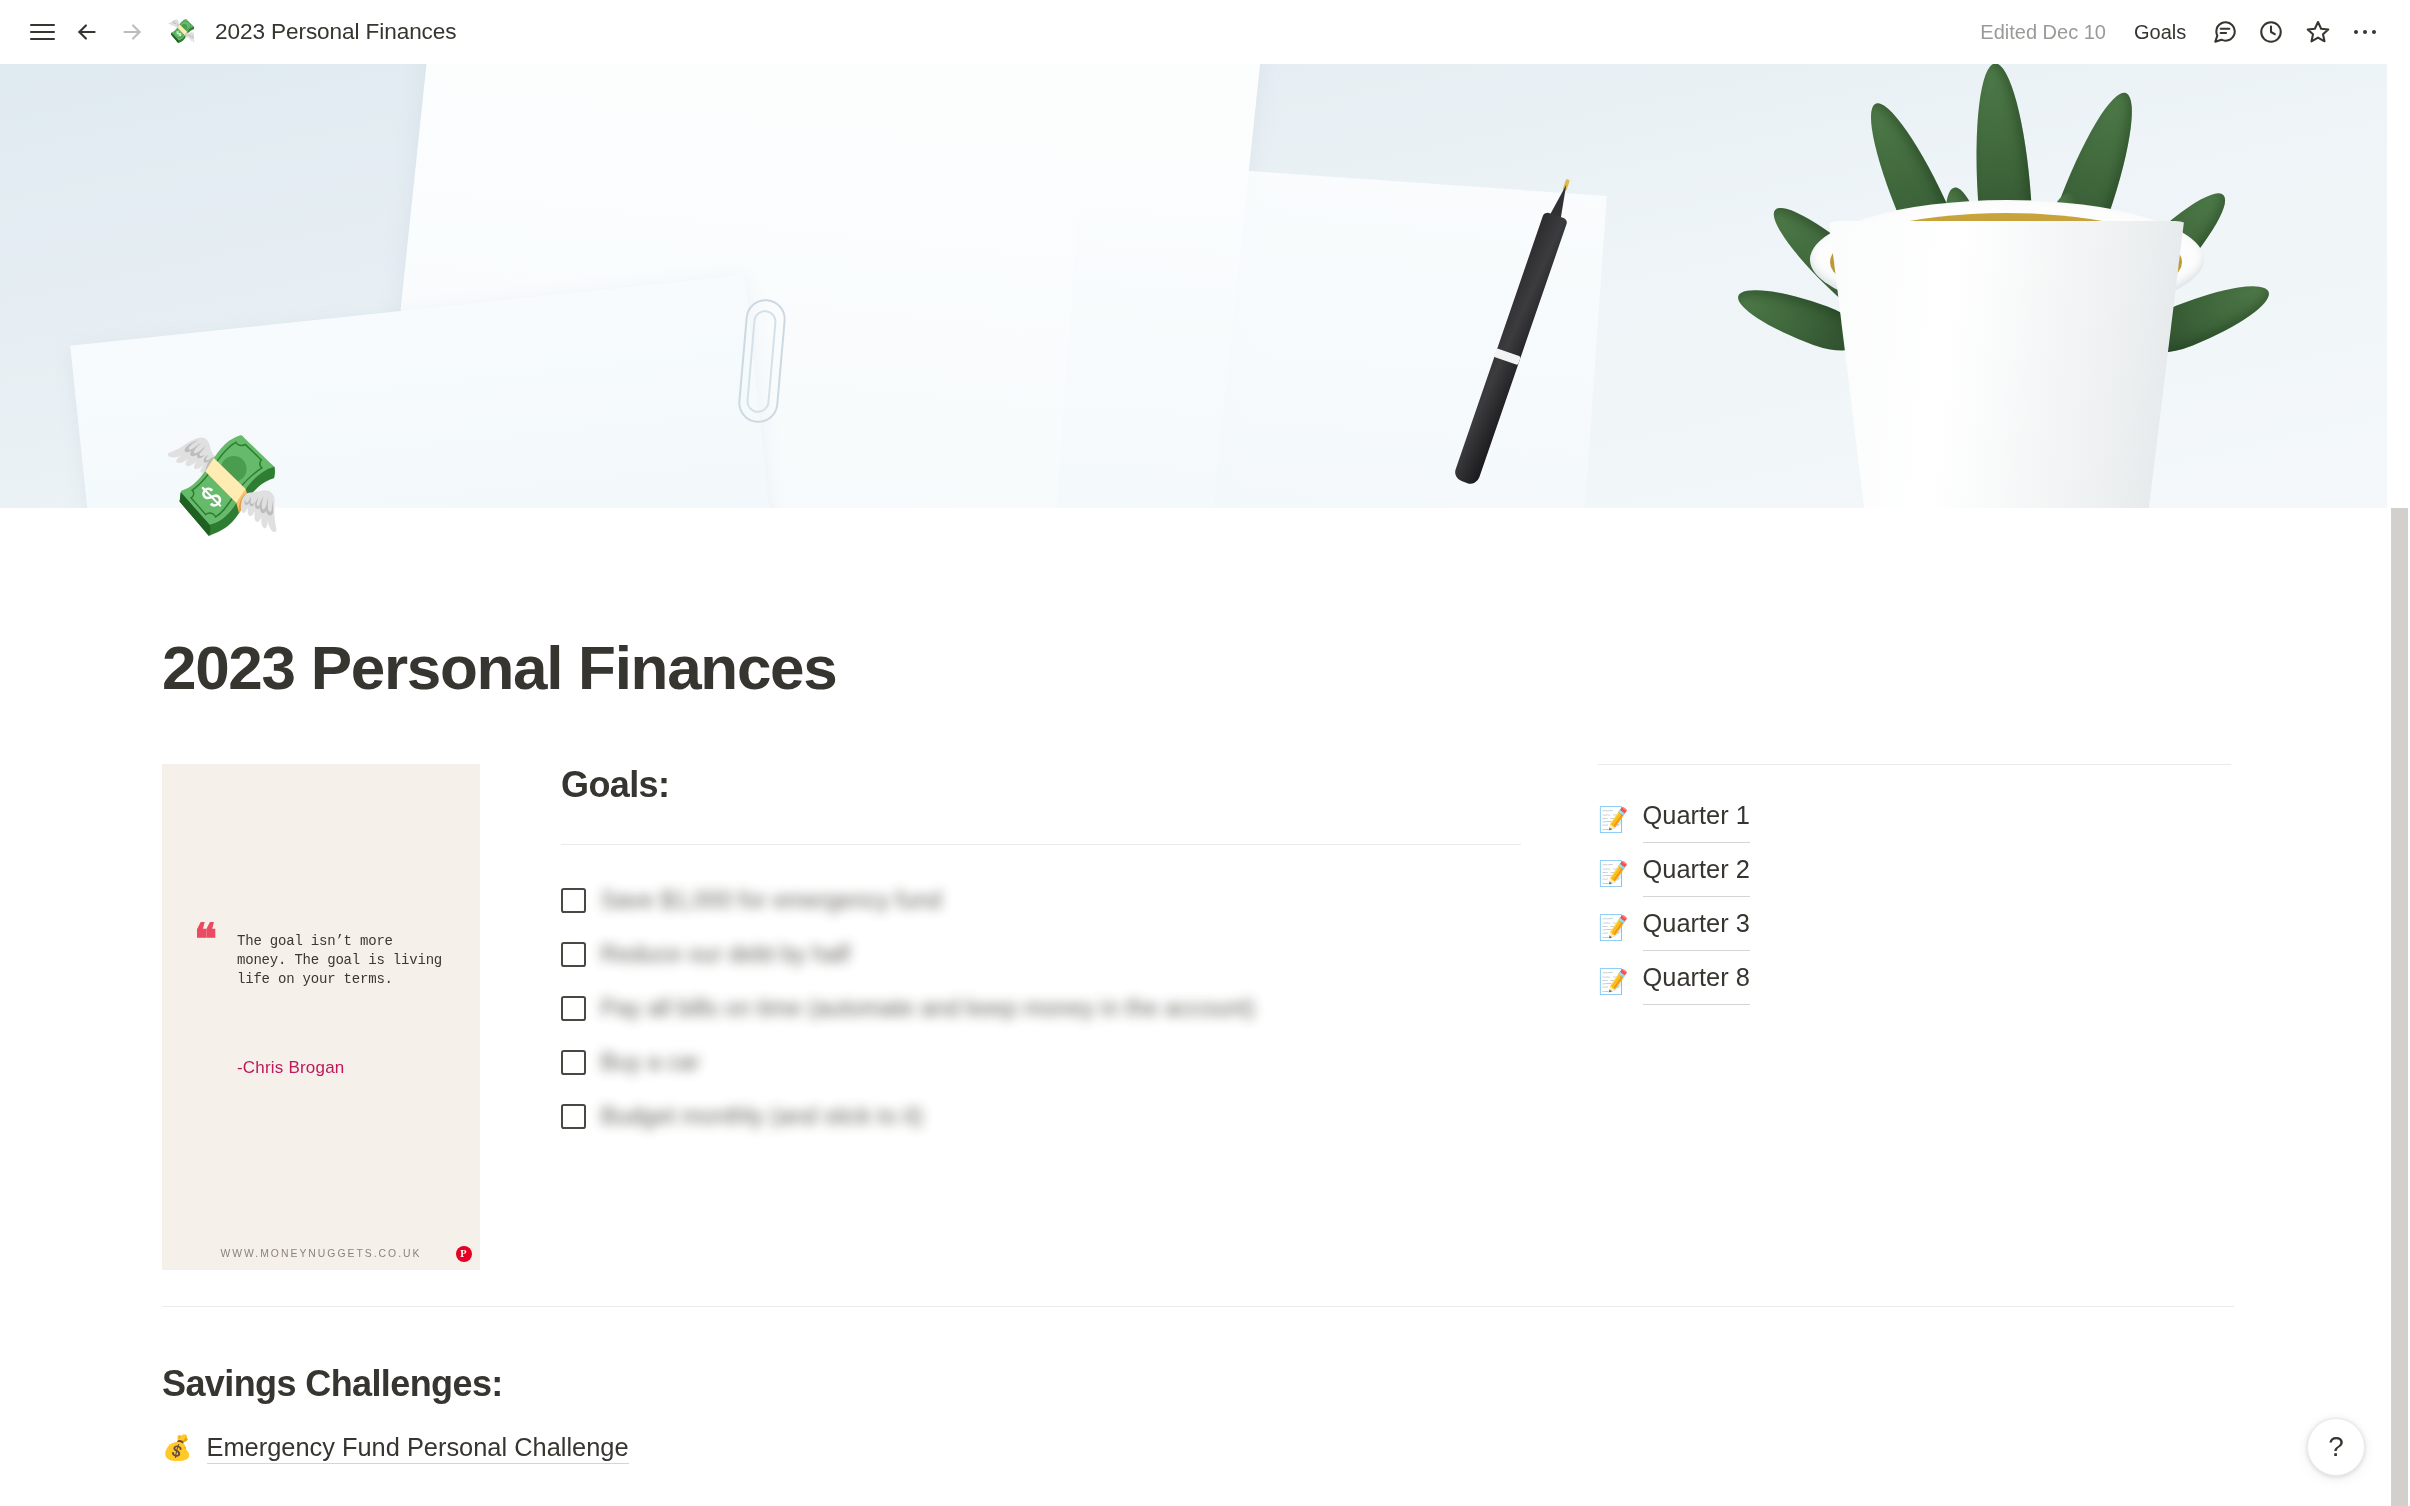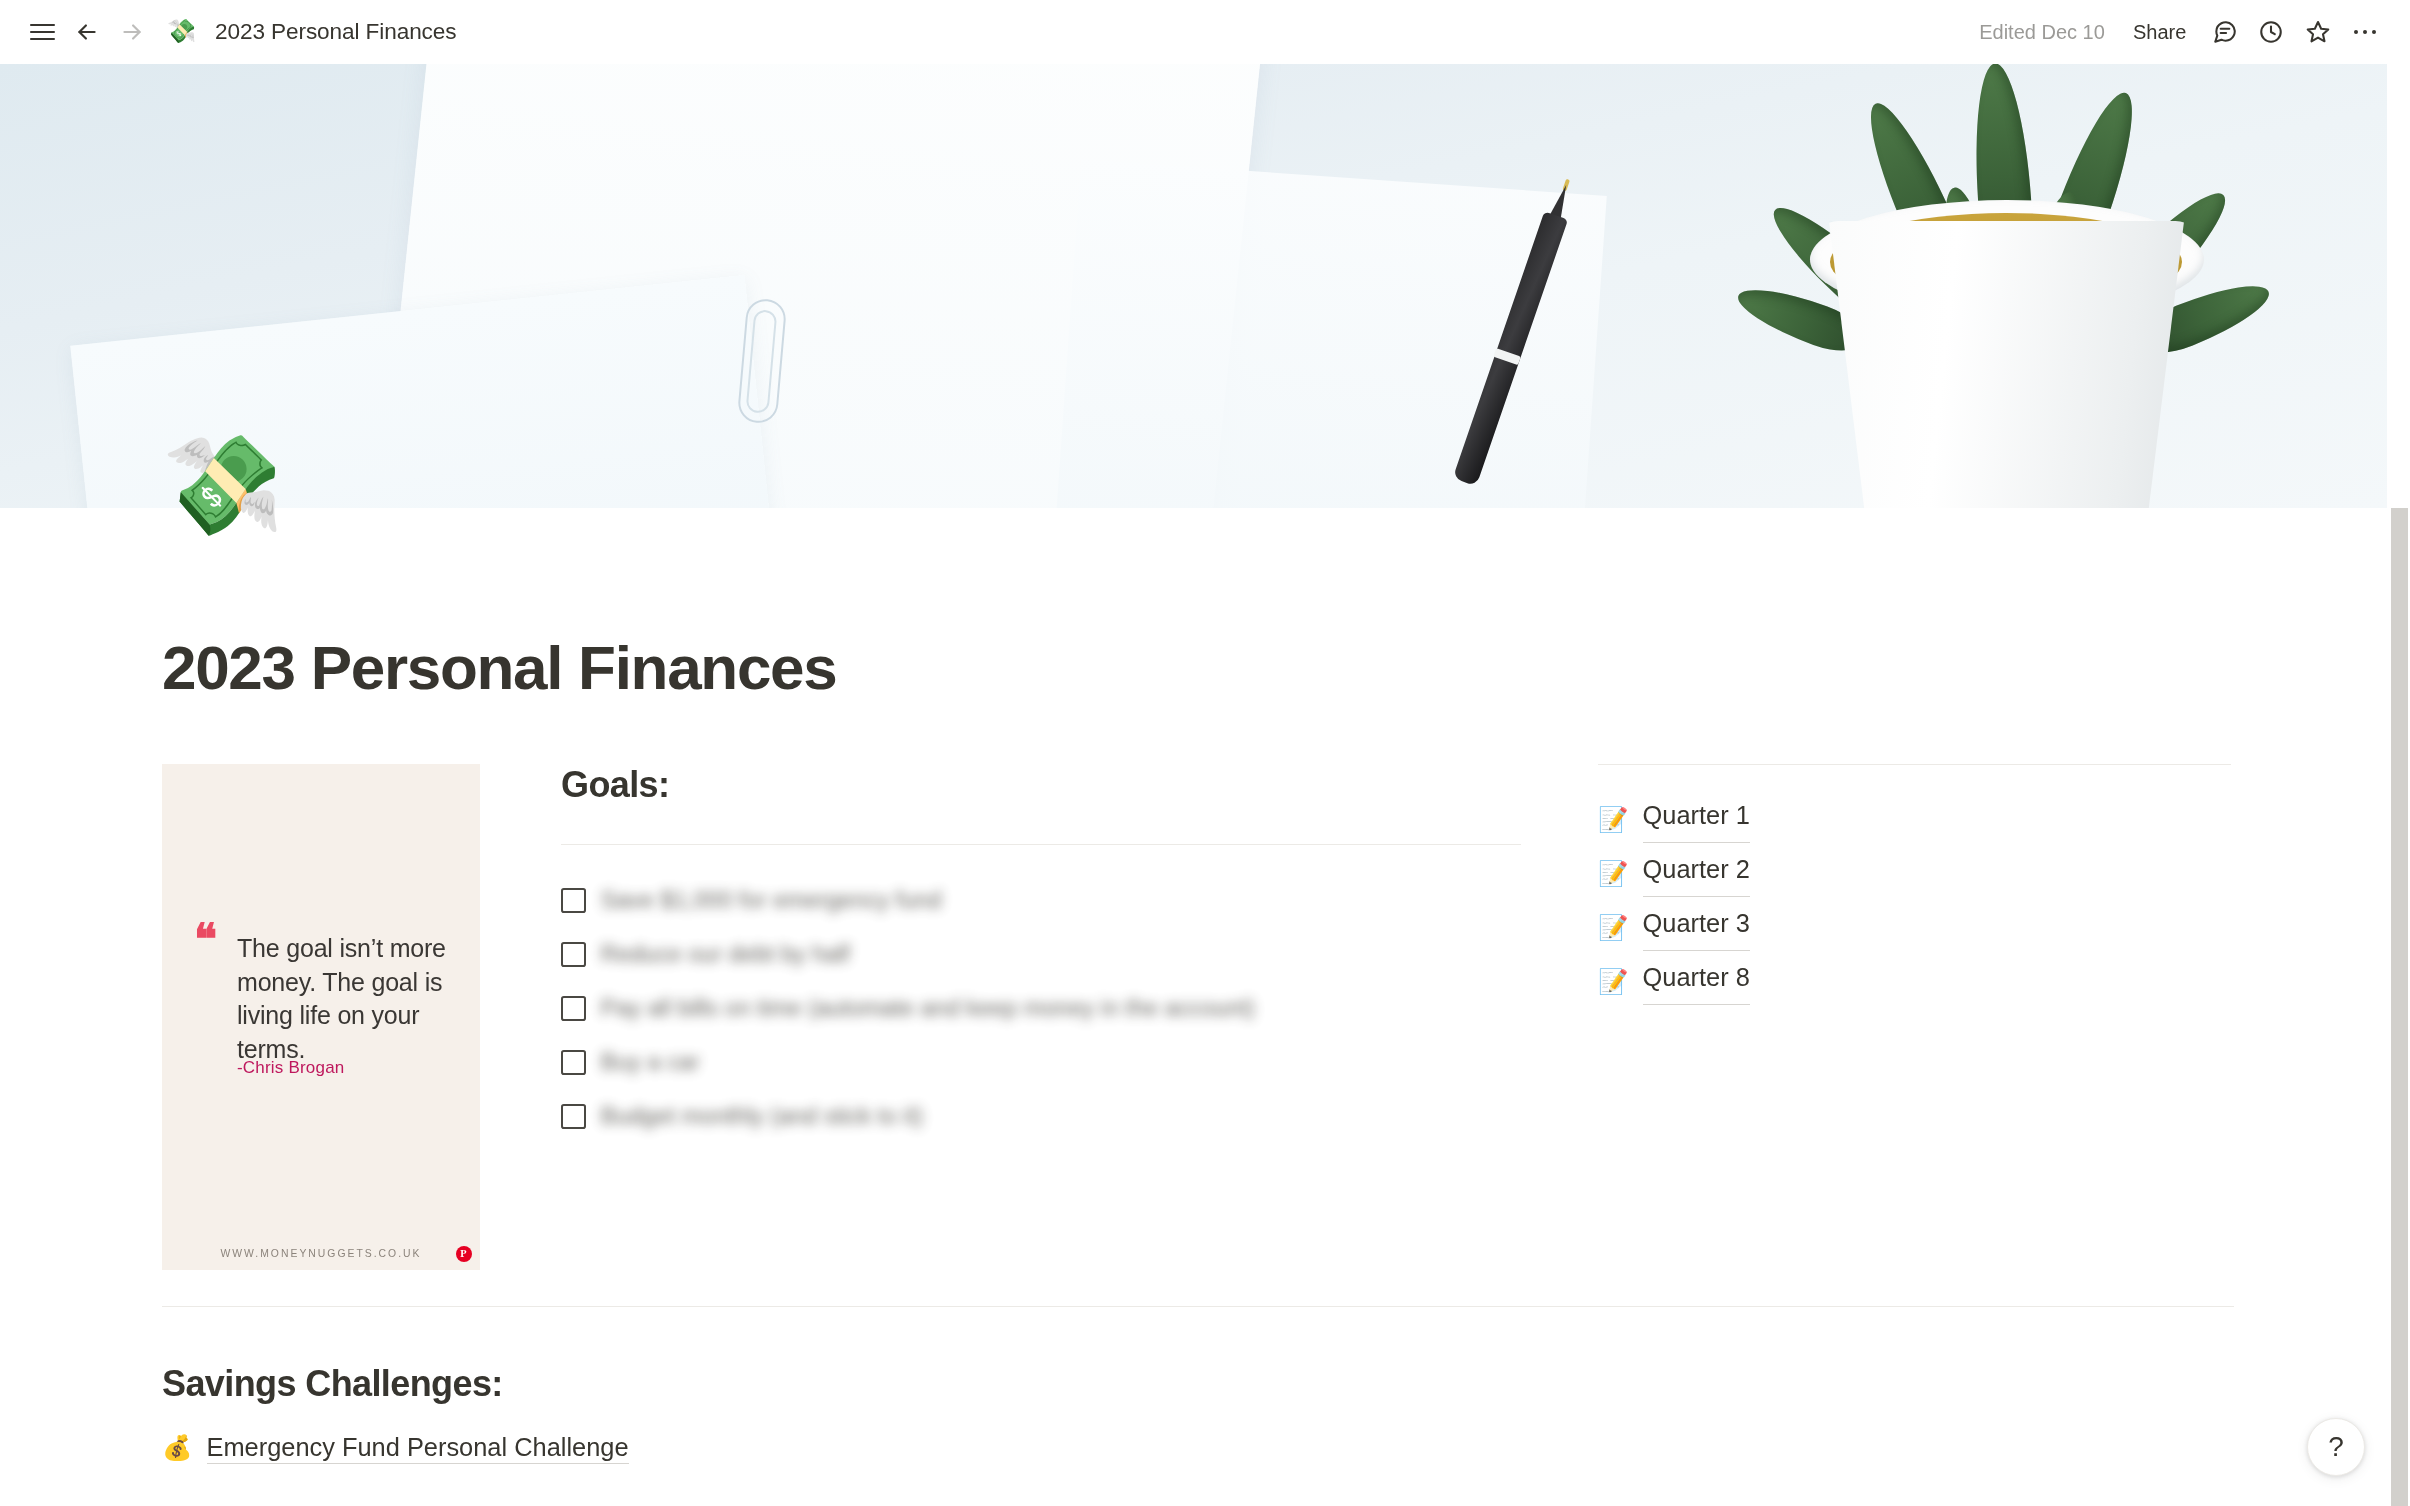--- a/index.html
+++ b/index.html
@@ -221,22 +221,22 @@
     cursor: pointer;
   }
   .qmark {
     position: absolute; left: 32px; top: 154px;
     font-size: 43px; color: #ea4a62; font-weight: 700;
     line-height: 1; font-family: "Liberation Serif", serif;
     letter-spacing: -0.9px;
   }
   .qtext {
     position: absolute; left: 75px; top: 168px; width: 213px;
-    font-size: 25px; line-height: 1.34; color: #3a3734;
-    font-family: Liberation Sans, sans-serif; letter-spacing: -0.2px;
+    font-size: 14px; line-height: 1.34; color: #3a3734;
+    font-family: Liberation Mono, monospace; letter-spacing: -0.2px;
   }
   .qauthor {
     position: absolute; left: 75px; top: 294px;
     font-size: 17px; color: #be185d;
     font-family: "Liberation Sans", sans-serif; letter-spacing: 0.2px;
   }
   .qsite {
     position: absolute; left: 0; bottom: 11.3px; width: 100%;
     text-align: center; font-size: 10.4px; color: #8b837b;
     letter-spacing: 2px;
@@ -358,21 +358,21 @@
           <path d="M13 6l6 6-6 6"></path>
       </svg>
     </div>
 
     <span class="doc-emoji">💸</span>
     <span class="tb-title">2023 Personal Finances</span>
   </div>
 
   <div class="tb-right">
     <span class="edited">Edited Dec 10</span>
-    <span class="share">Share</span>
+    <span class="share">Goals</span>
 
     <div class="tb-ico">
       <svg width="26" height="26" viewBox="0 0 24 24" fill="none" stroke="#37352f" stroke-width="1.9" stroke-linecap="round" stroke-linejoin="round">
         <path d="M21 11.5a8.4 8.4 0 0 1-.9 3.8 8.5 8.5 0 0 1-7.6 4.7 8.4 8.4 0 0 1-3.8-.9L3 21l1.9-5.7a8.4 8.4 0 0 1-.9-3.8 8.5 8.5 0 0 1 4.7-7.6 8.4 8.4 0 0 1 3.8-.9h.5a8.5 8.5 0 0 1 8 8v.5z"></path>
         <path d="M8 9h8M8 13h5"></path>
       </svg>
     </div>
 
     <div class="tb-ico">
       <svg width="26" height="26" viewBox="0 0 24 24" fill="none" stroke="#37352f" stroke-width="1.9" stroke-linecap="round" stroke-linejoin="round">

